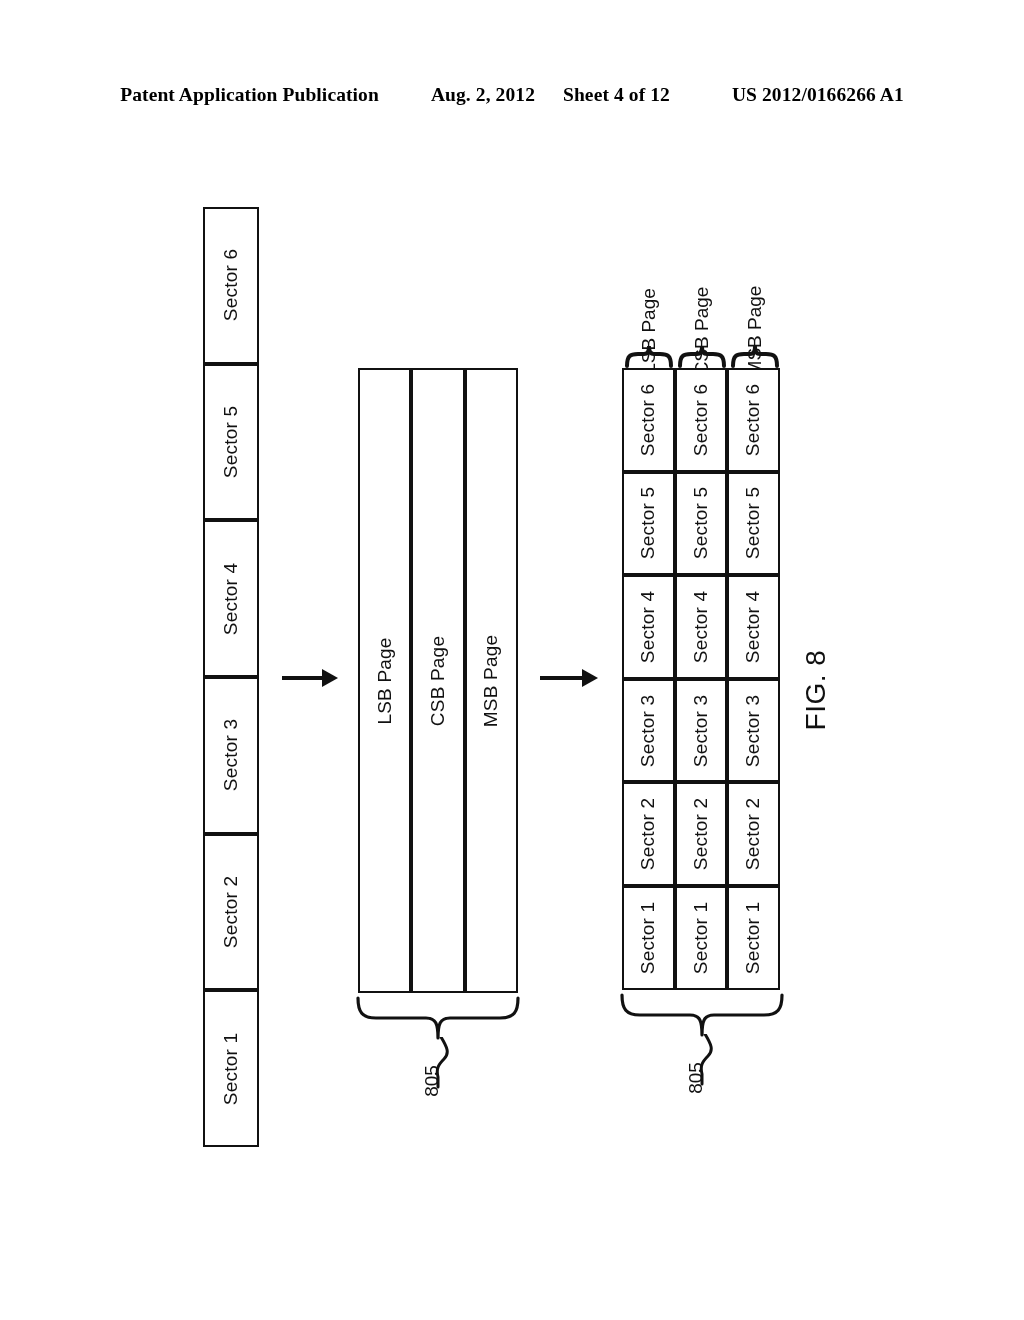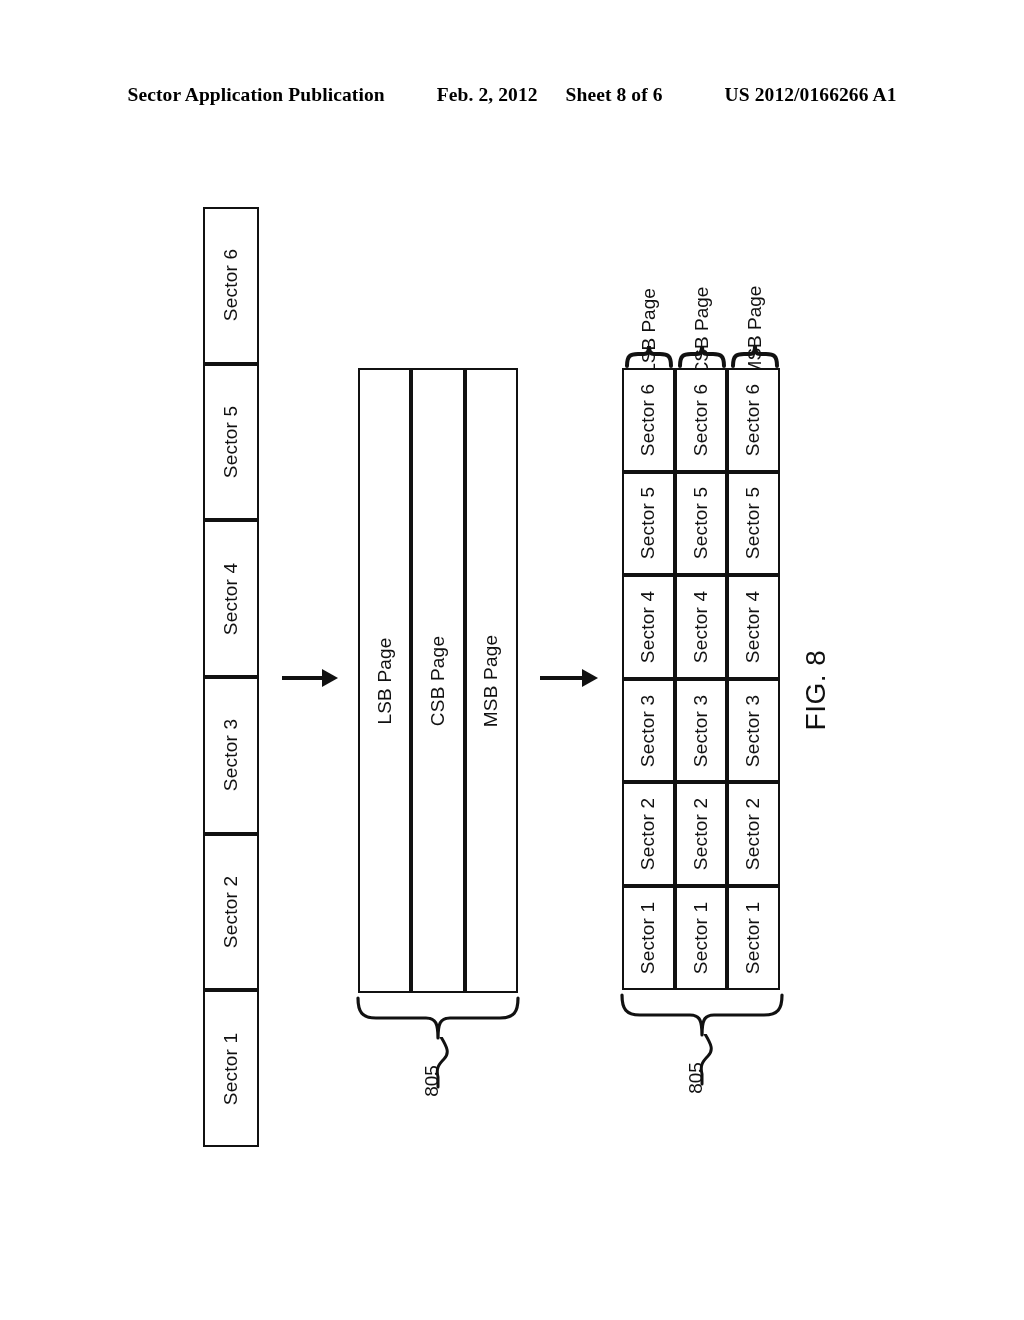--- a/index.html
+++ b/index.html
@@ -192,25 +192,25 @@
     font-size: 28px;
     font-family: "Liberation Sans", sans-serif;
     color: #111;
     letter-spacing: 0.5px;
   }
 </style>
 </head>
 <body>
 
 <div id="page-header">
-  <span class="hseg">Sector Application Publication</span>
+  <span class="hseg">Patent Application Publication</span>
   <span class="gap-big"></span>
-  <span class="hseg">Feb. 2, 2012</span>
+  <span class="hseg">Aug. 2, 2012</span>
   <span class="gap-mid"></span>
-  <span class="hseg">Sheet 8 of 6</span>
+  <span class="hseg">Sheet 4 of 12</span>
   <span class="gap-wide"></span>
   <span class="hseg">US 2012/0166266 A1</span>
 </div>
 
 <div id="figure">
 
   <div id="block-sectors-in">
     <div class="cell" style="top:783.4px">
       <span>Sector 1</span>
     </div>

